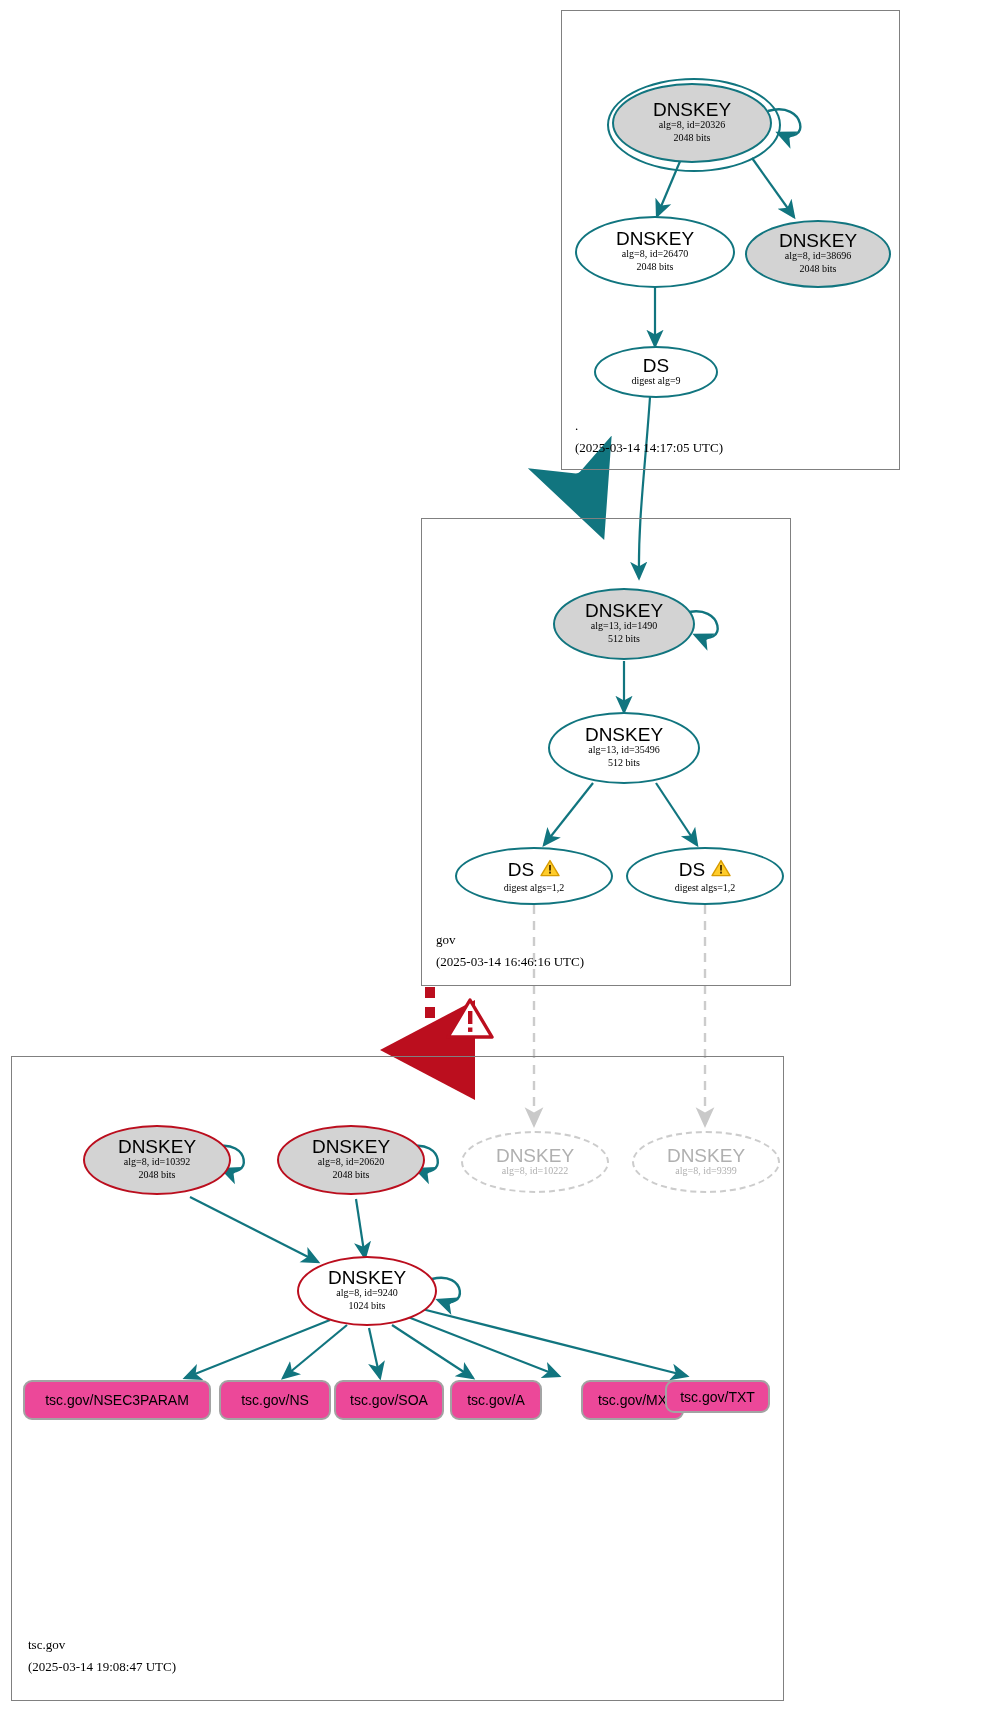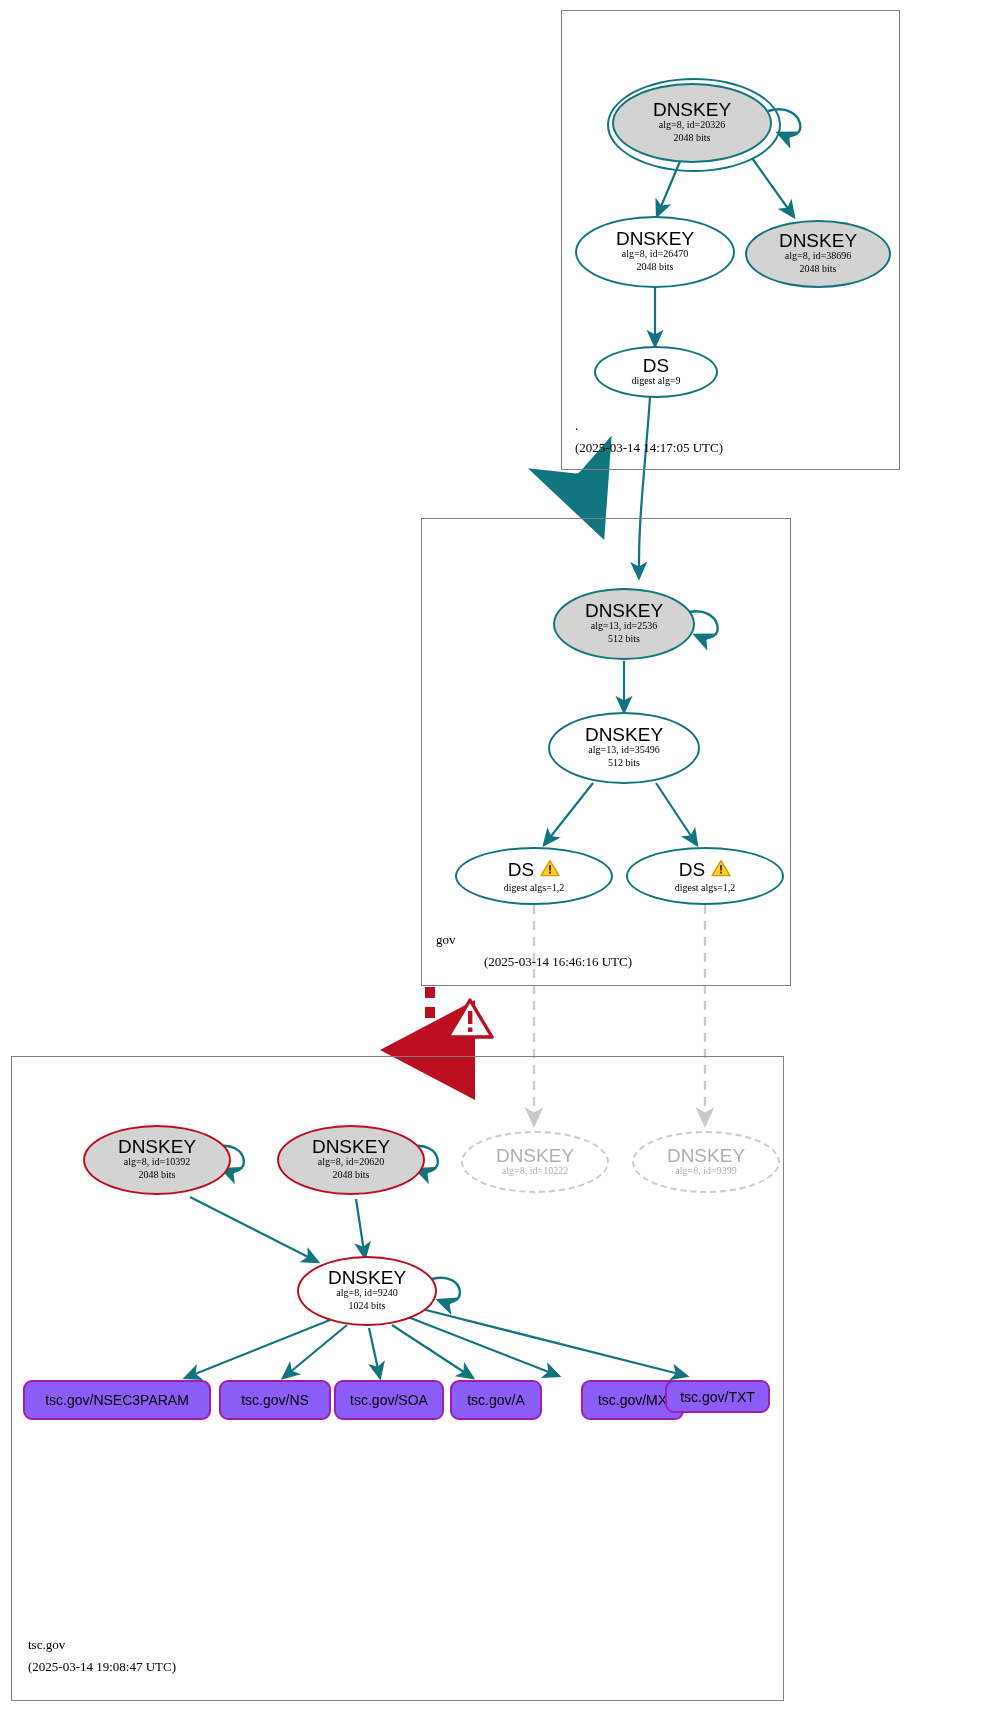--- a/index.html
+++ b/index.html
@@ -9,21 +9,21 @@
   svg#diagram{position:absolute;left:0;top:0;width:1000px;height:1711px;}
   .zone-box{position:absolute;border:1px solid #808080;background:transparent;box-sizing:border-box;}
   .zone-label{position:absolute;font-family:"Liberation Serif", serif;font-size:13px;color:#000;white-space:nowrap;}
   .node{position:absolute;display:flex;flex-direction:column;align-items:center;justify-content:center;
         box-sizing:border-box;text-align:center;}
   .ell{border-radius:50%;}
   .n-title{font-family:"Liberation Sans", sans-serif;font-size:19px;line-height:16px;color:#000;}
   .n-sub{font-family:"Liberation Serif", serif;font-size:10px;line-height:13px;color:#000;}
   .n-dim .n-title,.n-dim .n-sub{color:#b0b0b0;}
   .rrset{position:absolute;display:flex;align-items:center;justify-content:center;
-         border:2px solid #a21caf;border-radius:9px;background:#8b5cf6;box-sizing:border-box;
+         border:2px solid #a3a3a3;border-radius:9px;background:#ec4899;box-sizing:border-box;
          font-family:"Liberation Sans", sans-serif;font-size:14px;color:#000;white-space:nowrap;}
   .warn{display:inline-block;vertical-align:middle;margin-left:6px;}
   .titlerow{display:flex;align-items:center;justify-content:center;}
 </style>
 </head>
 <body>
 
 <div id="stage">
 
   <svg id="diagram" viewBox="0 0 1000 1711">
@@ -111,25 +111,25 @@
     <span class="n-sub">2048 bits</span>
   </div>
 
   <div class="node ell" style="left:594px;top:346px;width:124px;height:52px;border:2.3px solid #11757f;background:#ffffff;">
     <span class="n-title">DS</span>
     <span class="n-sub">digest alg=9</span>
   </div>
 
   <div class="zone-box" style="left:421px;top:518px;width:370px;height:468px;"></div>
   <div class="zone-label" style="left:436px;top:932px;">gov</div>
-  <div class="zone-label" style="left:436px;top:954px;margin-left:48px;">(2025-03-14 16:46:16 UTC)</div>
+  <div class="zone-label" style="left:436px;top:954px;">(2025-03-14 16:46:16 UTC)</div>
 
   <div class="node ell" style="left:553px;top:588px;width:142px;height:72px;border:2.3px solid #11757f;background:#d3d3d3;">
     <span class="n-title">DNSKEY</span>
-    <span class="n-sub">alg=13, id=2536</span>
+    <span class="n-sub">alg=13, id=1490</span>
     <span class="n-sub">512 bits</span>
   </div>
 
   <div class="node ell" style="left:548px;top:712px;width:152px;height:72px;border:2.3px solid #11757f;background:#ffffff;">
     <span class="n-title">DNSKEY</span>
     <span class="n-sub">alg=13, id=35496</span>
     <span class="n-sub">512 bits</span>
   </div>
 
   <div class="node ell" style="left:455px;top:847px;width:158px;height:58px;border:2.3px solid #11757f;background:#ffffff;">

